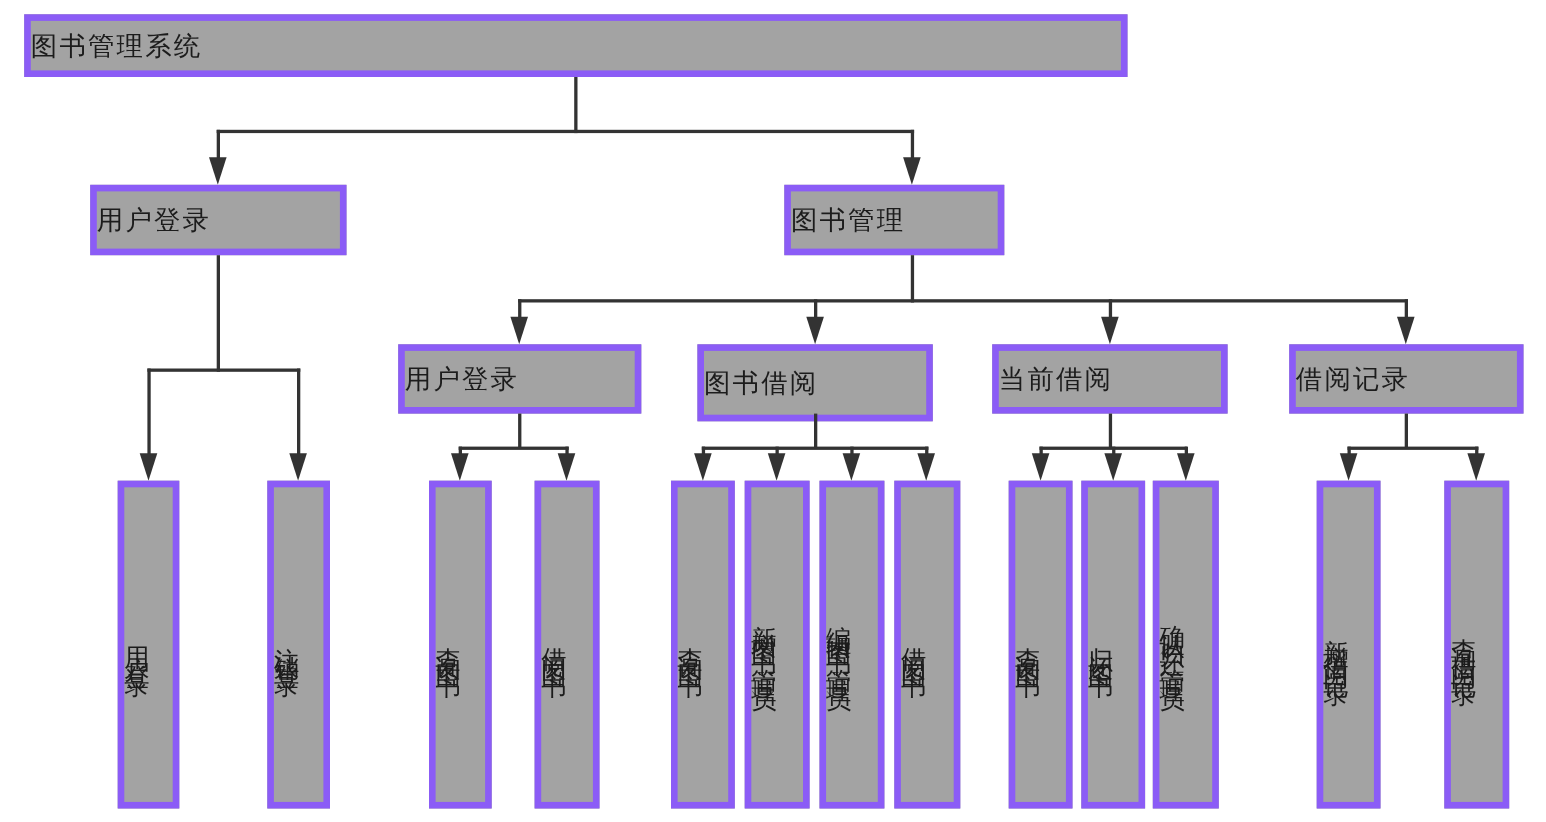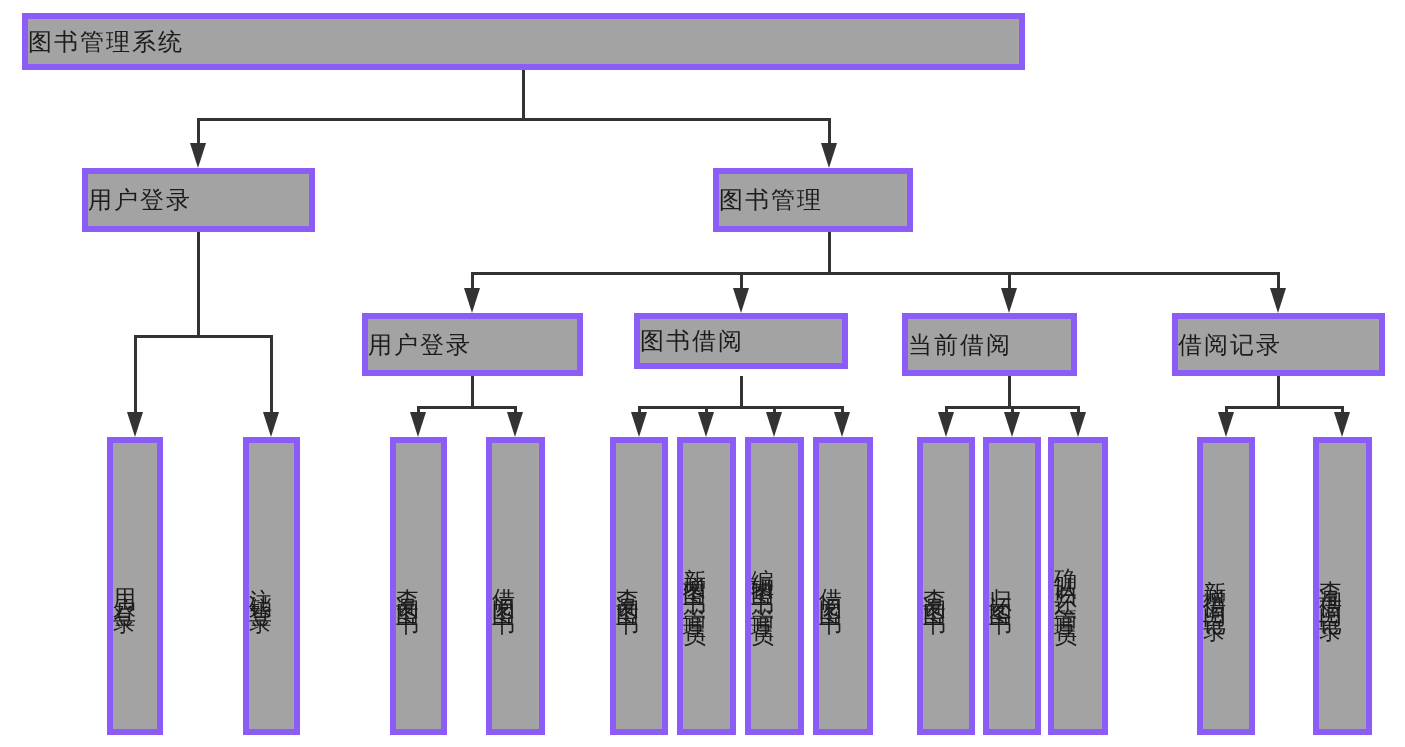--- a/index.html
+++ b/index.html
@@ -65,24 +65,24 @@
   <i class="v" style="left:740px;top:272px;height:20px"></i>
   <i class="a" style="left:733px;top:288px"></i>
   <i class="v" style="left:1008px;top:272px;height:20px"></i>
   <i class="a" style="left:1001px;top:288px"></i>
   <i class="v" style="left:1277px;top:272px;height:20px"></i>
   <i class="a" style="left:1270px;top:288px"></i>
 
   <div class="box" style="left:362px;top:313px;width:221px;height:63px">
     <span class="hlabel">用户登录</span>
   </div>
-  <div class="box" style="left:634px;top:313px;width:214px;height:56px">
+  <div class="box" style="left:634px;top:313px;width:214px;height:70px">
     <span class="hlabel">图书借阅</span>
   </div>
-  <div class="box" style="left:902px;top:313px;width:175px;height:63px">
+  <div class="box" style="left:902px;top:313px;width:214px;height:63px">
     <span class="hlabel">当前借阅</span>
   </div>
   <div class="box" style="left:1172px;top:313px;width:213px;height:63px">
     <span class="hlabel">借阅记录</span>
   </div>
 
   <i class="v" style="left:471px;top:376px;height:32px"></i>
   <i class="h" style="left:417px;top:406px;width:100px"></i>
   <i class="v" style="left:417px;top:406px;height:10px"></i>
   <i class="a" style="left:410px;top:412px"></i>

